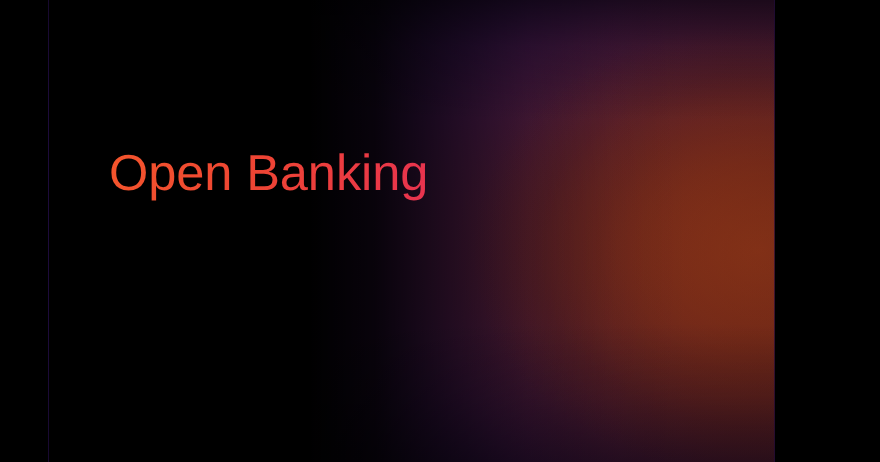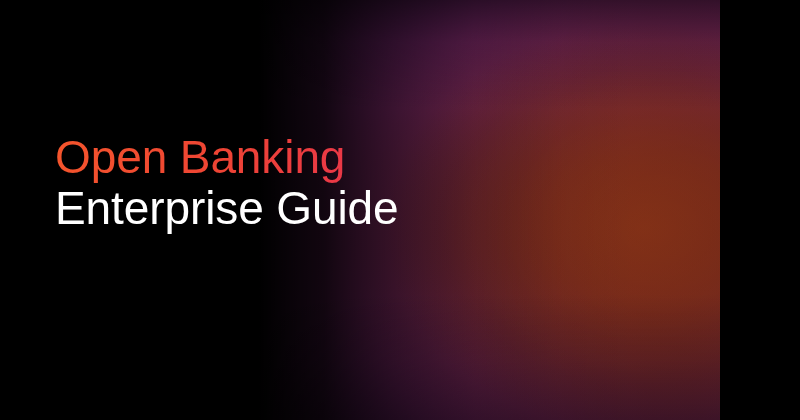--- a/index.html
+++ b/index.html
@@ -4,25 +4,26 @@
 <title>Open Banking Australia Enterprise Guide</title>
 <style>
   html, body {
     margin: 0;
     padding: 0;
     background: #000000;
   }
 
   #banner {
     position: relative;
-    width: 720px;
+    width: 660px;
     height: 420px;
     overflow: hidden;
-    background-color: #d946ef;
+    background-color: #4c1d95;
     font-family: "Liberation Sans", "DejaVu Sans", sans-serif;
+    margin-left: 44px;
     -webkit-font-smoothing: antialiased;
   }
 
   
   .glow-layer {
     position: absolute;
     inset: 0;
     pointer-events: none;
   }
 
@@ -126,16 +127,15 @@
 <div id="banner">
 
   <div class="glow-layer glow-outer"></div>
   <div class="glow-layer glow-core"></div>
   <div class="glow-layer glow-edge"></div>
   <div class="glow-layer glow-mask-left"></div>
   <div class="glow-layer glow-mask-vert"></div>
 
   <div id="headline">
     <span class="line line-accent">Open Banking</span>
-    <span class="line line-light">Enterprise Guide</span>
   </div>
 
 </div>
 
 </body></html>

